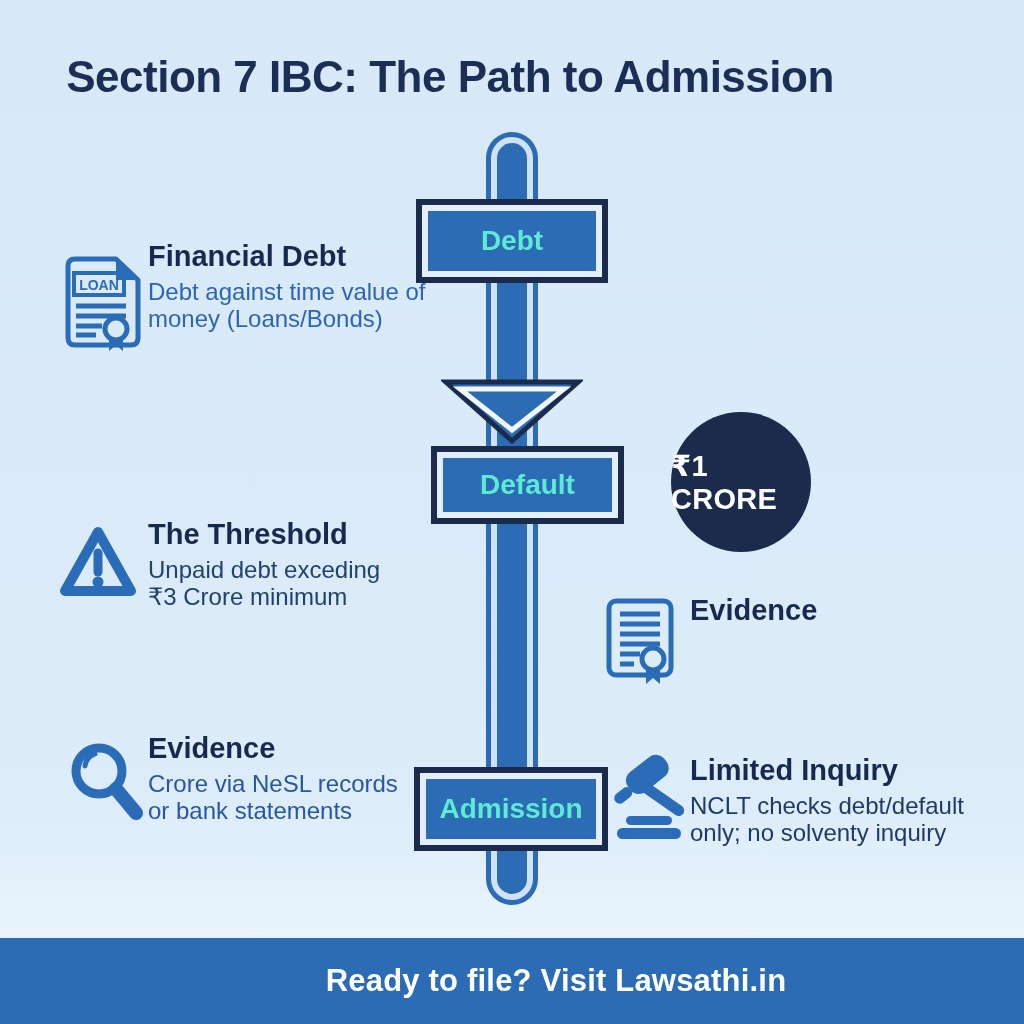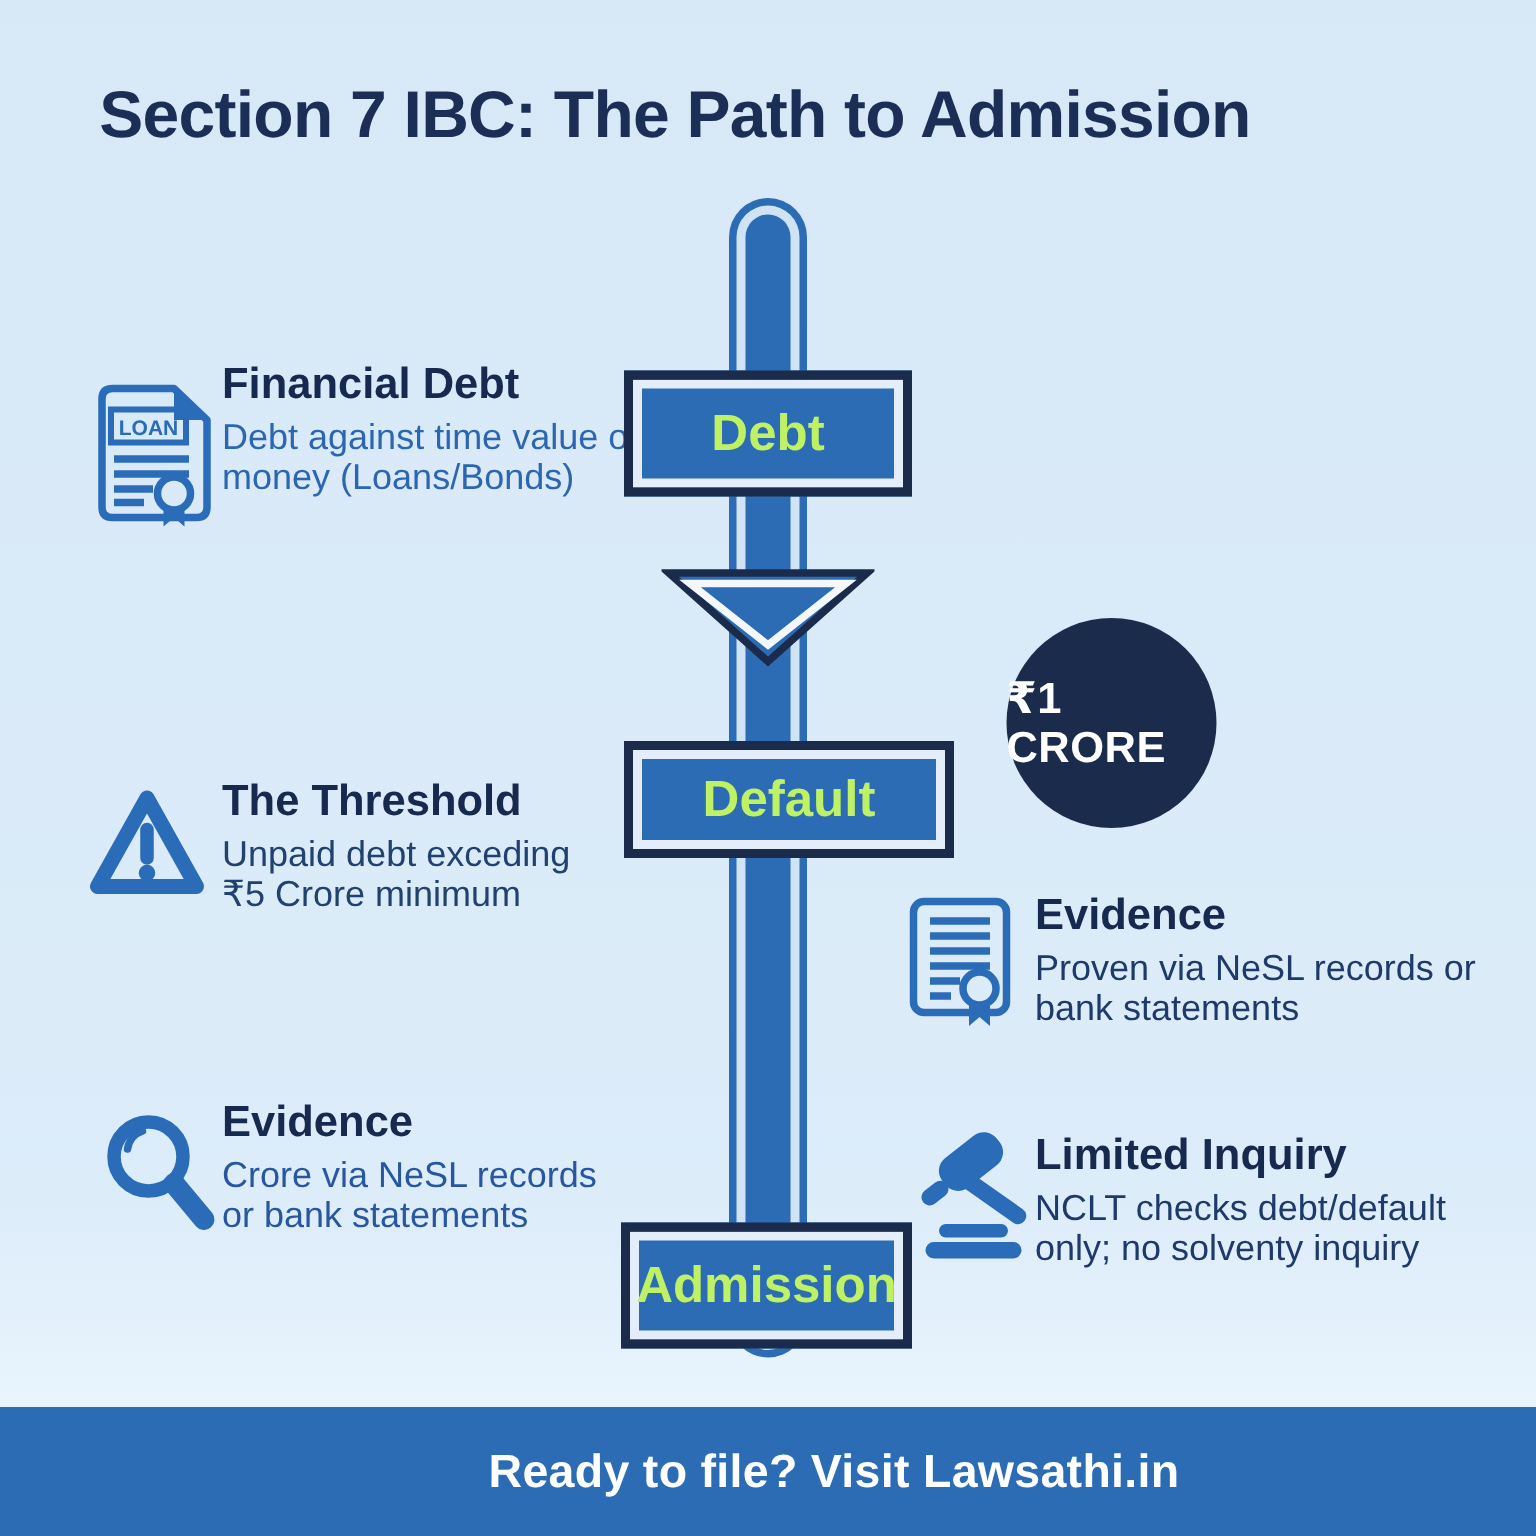--- a/index.html
+++ b/index.html
@@ -17,24 +17,24 @@
   .pipe-outer{position:absolute;left:486px;top:132px;width:52px;height:773px;background:#2b6cb4;border-radius:26px;}
   .pipe-light{position:absolute;left:5px;top:5px;right:5px;bottom:5px;background:#cfe3f5;border-radius:21px;}
   .pipe-inner{position:absolute;left:6px;top:6px;right:6px;bottom:6px;background:#2b6cb4;border-radius:15px;}
   
   .down-arrow{position:absolute;left:441px;top:377px;width:142px;height:70px;z-index:3;}
   
   .flow-box{
     position:absolute;z-index:4;background:#2b6cb4;border:6px solid #1b2b4c;
     box-shadow:inset 0 0 0 6px #e3eefa;box-sizing:border-box;
     display:flex;align-items:center;justify-content:center;
-    color:#bef264;font-weight:bold;font-size:34px;margin-top:48px;
+    color:#5eead4;font-weight:bold;font-size:28px;
   }
   .box-debt{left:416px;top:199px;width:192px;height:84px;}
-  .box-default{left:416px;top:446px;width:220px;height:78px;}
+  .box-default{left:431px;top:446px;width:193px;height:78px;}
   .box-admission{left:414px;top:767px;width:194px;height:84px;text-align:right;}
   
   .amount-badge{
     position:absolute;left:671px;top:412px;width:140px;height:140px;border-radius:50%;
     background:#1b2b4b;display:flex;align-items:center;justify-content:center;
     color:#ffffff;font-weight:bold;font-size:29px;letter-spacing:0.3px;z-index:2;
   }
   
   .info-item{position:absolute;z-index:2;}
   .item-icon{position:absolute;}
@@ -106,21 +106,21 @@
 
   <div class="info-item">
     <svg class="item-icon" style="left:56px;top:522px" width="84" height="84" viewBox="0 0 84 84">
       <polygon points="42,10 9,69 75,69" fill="none" stroke="#2a6cb8" stroke-width="10" stroke-linejoin="round"></polygon>
       <line x1="42" y1="31" x2="42" y2="50" stroke="#2a6cb8" stroke-width="9" stroke-linecap="round"></line>
       <circle cx="42" cy="60" r="5.5" fill="#2a6cb8"></circle>
     </svg>
     <div class="item-text" style="left:148px;top:518px">
       <div class="item-title">The Threshold</div>
       <div class="item-body body-threshold">Unpaid debt exceding
-₹5 Crore minimum</div>
+₹3 Crore minimum</div>
     </div>
   </div>
 
   <div class="info-item">
     <svg class="item-icon" style="left:66px;top:740px" width="82" height="96" viewBox="0 0 82 96">
       <circle cx="33" cy="31" r="23" fill="none" stroke="#2a6cb8" stroke-width="9"></circle>
       <path d="M19,26 A15,15 0 0 1 29,14" fill="none" stroke="#2a6cb8" stroke-width="5" stroke-linecap="round"></path>
       <line x1="50" y1="49" x2="70" y2="73" stroke="#2a6cb8" stroke-width="14" stroke-linecap="round"></line>
     </svg>
     <div class="item-text" style="left:148px;top:732px">
@@ -137,22 +137,20 @@
       <line x1="16" y1="28" x2="56" y2="28" stroke="#2a6cb8" stroke-width="5"></line>
       <line x1="16" y1="38" x2="56" y2="38" stroke="#2a6cb8" stroke-width="5"></line>
       <line x1="16" y1="48" x2="56" y2="48" stroke="#2a6cb8" stroke-width="5"></line>
       <line x1="16" y1="58" x2="36" y2="58" stroke="#2a6cb8" stroke-width="5"></line>
       <line x1="16" y1="68" x2="30" y2="68" stroke="#2a6cb8" stroke-width="5"></line>
       <circle cx="49" cy="63" r="11" fill="none" stroke="#2a6cb8" stroke-width="5"></circle>
       <polygon points="42,72 42,88 49,82 56,88 56,72" fill="#2a6cb8"></polygon>
     </svg>
     <div class="item-text" style="left:690px;top:594px">
       <div class="item-title">Evidence</div>
-      <div class="item-body body-right">Proven via NeSL records or
-bank statements</div>
     </div>
   </div>
 
   <div class="info-item">
     <svg class="item-icon" style="left:612px;top:754px" width="78" height="92" viewBox="0 0 78 92">
       <g fill="#2a6cb8">
         <rect x="12" y="8" width="46" height="25" rx="11" transform="rotate(-38 35 20)"></rect>
         <rect x="1" y="36" width="20" height="11" rx="5.5" transform="rotate(-38 11 41)"></rect>
         <rect x="26" y="40" width="50" height="11" rx="5.5" transform="rotate(35 51 45)"></rect>
         <rect x="14" y="62" width="46" height="9" rx="4.5"></rect>

